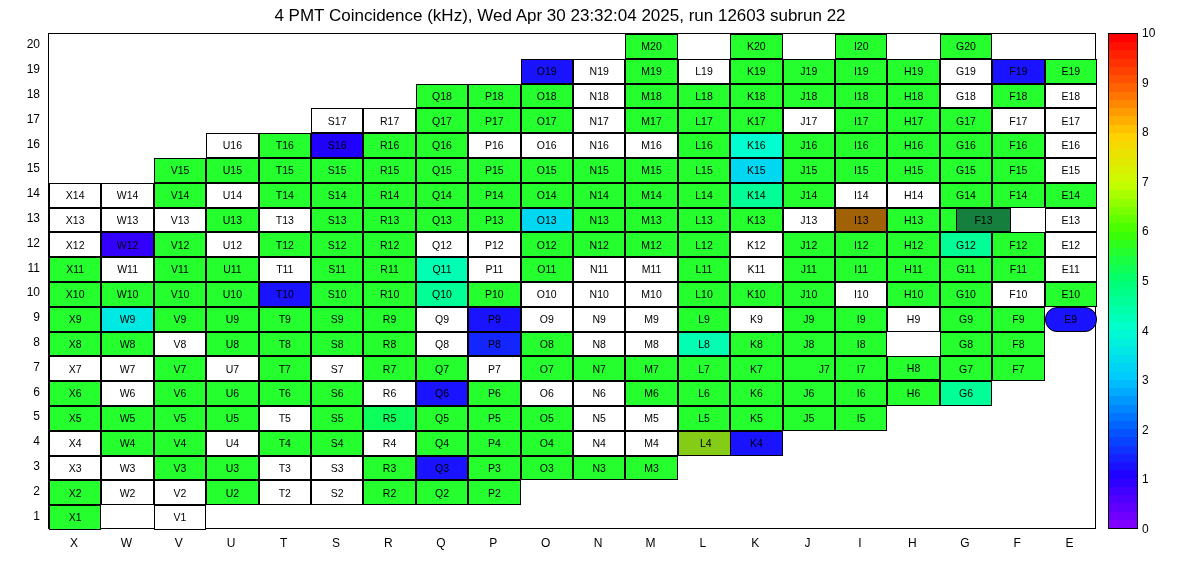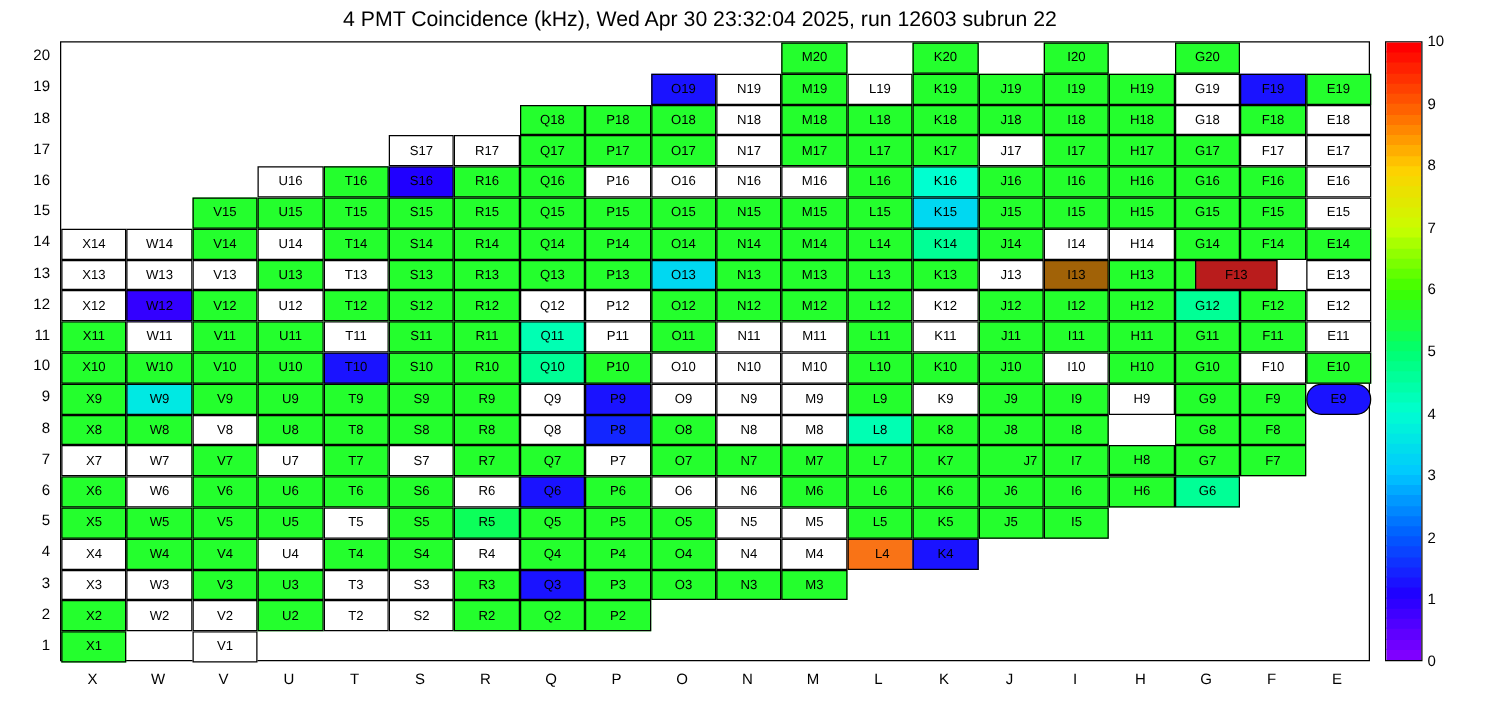--- a/index.html
+++ b/index.html
@@ -98,21 +98,21 @@
       <div class="cell" style="left: 104.8px; top: 396.8px; width: 52.4px; height: 24.8px; background: rgb(36, 255, 45);">V4</div>
       <div class="cell" style="left: 157.2px; top: 396.8px; width: 52.4px; height: 24.8px; background: rgb(255, 255, 255);">U4</div>
       <div class="cell" style="left: 209.6px; top: 396.8px; width: 52.4px; height: 24.8px; background: rgb(36, 255, 45);">T4</div>
       <div class="cell" style="left: 262px; top: 396.8px; width: 52.4px; height: 24.8px; background: rgb(36, 255, 45);">S4</div>
       <div class="cell" style="left: 314.4px; top: 396.8px; width: 52.4px; height: 24.8px; background: rgb(255, 255, 255);">R4</div>
       <div class="cell" style="left: 366.8px; top: 396.8px; width: 52.4px; height: 24.8px; background: rgb(36, 255, 45);">Q4</div>
       <div class="cell" style="left: 419.2px; top: 396.8px; width: 52.4px; height: 24.8px; background: rgb(36, 255, 45);">P4</div>
       <div class="cell" style="left: 471.6px; top: 396.8px; width: 52.4px; height: 24.8px; background: rgb(36, 255, 45);">O4</div>
       <div class="cell" style="left: 524px; top: 396.8px; width: 52.4px; height: 24.8px; background: rgb(255, 255, 255);">N4</div>
       <div class="cell" style="left: 576.4px; top: 396.8px; width: 52.4px; height: 24.8px; background: rgb(255, 255, 255);">M4</div>
-      <div class="cell" style="left: 628.8px; top: 396.8px; width: 56px; height: 24.8px; background: #f97316;">L4</div>
+      <div class="cell" style="left: 628.8px; top: 396.8px; width: 56px; height: 24.8px; background: #84cc16;">L4</div>
       <div class="cell" style="left: 681.2px; top: 396.8px; width: 52.4px; height: 24.8px; background: rgb(26, 19, 255);">K4</div>
       <div class="cell" style="left: 0px; top: 372px; width: 52.4px; height: 24.8px; background: rgb(36, 255, 45);">X5</div>
       <div class="cell" style="left: 52.4px; top: 372px; width: 52.4px; height: 24.8px; background: rgb(36, 255, 45);">W5</div>
       <div class="cell" style="left: 104.8px; top: 372px; width: 52.4px; height: 24.8px; background: rgb(36, 255, 45);">V5</div>
       <div class="cell" style="left: 157.2px; top: 372px; width: 52.4px; height: 24.8px; background: rgb(36, 255, 45);">U5</div>
       <div class="cell" style="left: 209.6px; top: 372px; width: 52.4px; height: 24.8px; background: rgb(255, 255, 255);">T5</div>
       <div class="cell" style="left: 262px; top: 372px; width: 52.4px; height: 24.8px; background: rgb(36, 255, 45);">S5</div>
       <div class="cell" style="left: 314.4px; top: 372px; width: 52.4px; height: 24.8px; background: rgb(12, 255, 90);">R5</div>
       <div class="cell" style="left: 366.8px; top: 372px; width: 52.4px; height: 24.8px; background: rgb(36, 255, 45);">Q5</div>
       <div class="cell" style="left: 419.2px; top: 372px; width: 52.4px; height: 24.8px; background: rgb(36, 255, 45);">P5</div>
@@ -270,21 +270,21 @@
       <div class="cell" style="left: 419.2px; top: 173.6px; width: 52.4px; height: 24.8px; background: rgb(36, 255, 45);">P13</div>
       <div class="cell" style="left: 471.6px; top: 173.6px; width: 52.4px; height: 24.8px; background: rgb(0, 216, 241);">O13</div>
       <div class="cell" style="left: 524px; top: 173.6px; width: 52.4px; height: 24.8px; background: rgb(36, 255, 45);">N13</div>
       <div class="cell" style="left: 576.4px; top: 173.6px; width: 52.4px; height: 24.8px; background: rgb(36, 255, 45);">M13</div>
       <div class="cell" style="left: 628.8px; top: 173.6px; width: 52.4px; height: 24.8px; background: rgb(36, 255, 45);">L13</div>
       <div class="cell" style="left: 681.2px; top: 173.6px; width: 52.4px; height: 24.8px; background: rgb(36, 255, 45);">K13</div>
       <div class="cell" style="left: 733.6px; top: 173.6px; width: 52.4px; height: 24.8px; background: rgb(255, 255, 255);">J13</div>
       <div class="cell" style="left: 786px; top: 173.6px; width: 52.4px; height: 24.8px; background: #a16207;">I13</div>
       <div class="cell" style="left: 838.4px; top: 173.6px; width: 52.4px; height: 24.8px; background: rgb(36, 255, 45);">H13</div>
       <div class="cell" style="left: 890.8px; top: 173.6px; width: 52.4px; height: 24.8px; background: rgb(36, 255, 45);">G13</div>
-      <div class="cell" style="left: 907px; top: 173.6px; width: 66px; height: 24.8px; background: #b91c1c;">F13</div>
+      <div class="cell" style="left: 907px; top: 173.6px; width: 55px; height: 24.8px; background: #15803d;">F13</div>
       <div class="cell" style="left: 995.6px; top: 173.6px; width: 52.4px; height: 24.8px; background: rgb(255, 255, 255);">E13</div>
       <div class="cell" style="left: 0px; top: 148.8px; width: 52.4px; height: 24.8px; background: rgb(255, 255, 255);">X14</div>
       <div class="cell" style="left: 52.4px; top: 148.8px; width: 52.4px; height: 24.8px; background: rgb(255, 255, 255);">W14</div>
       <div class="cell" style="left: 104.8px; top: 148.8px; width: 52.4px; height: 24.8px; background: rgb(36, 255, 45);">V14</div>
       <div class="cell" style="left: 157.2px; top: 148.8px; width: 52.4px; height: 24.8px; background: rgb(255, 255, 255);">U14</div>
       <div class="cell" style="left: 209.6px; top: 148.8px; width: 52.4px; height: 24.8px; background: rgb(36, 255, 45);">T14</div>
       <div class="cell" style="left: 262px; top: 148.8px; width: 52.4px; height: 24.8px; background: rgb(36, 255, 45);">S14</div>
       <div class="cell" style="left: 314.4px; top: 148.8px; width: 52.4px; height: 24.8px; background: rgb(36, 255, 45);">R14</div>
       <div class="cell" style="left: 366.8px; top: 148.8px; width: 52.4px; height: 24.8px; background: rgb(36, 255, 45);">Q14</div>
       <div class="cell" style="left: 419.2px; top: 148.8px; width: 52.4px; height: 24.8px; background: rgb(36, 255, 45);">P14</div>

